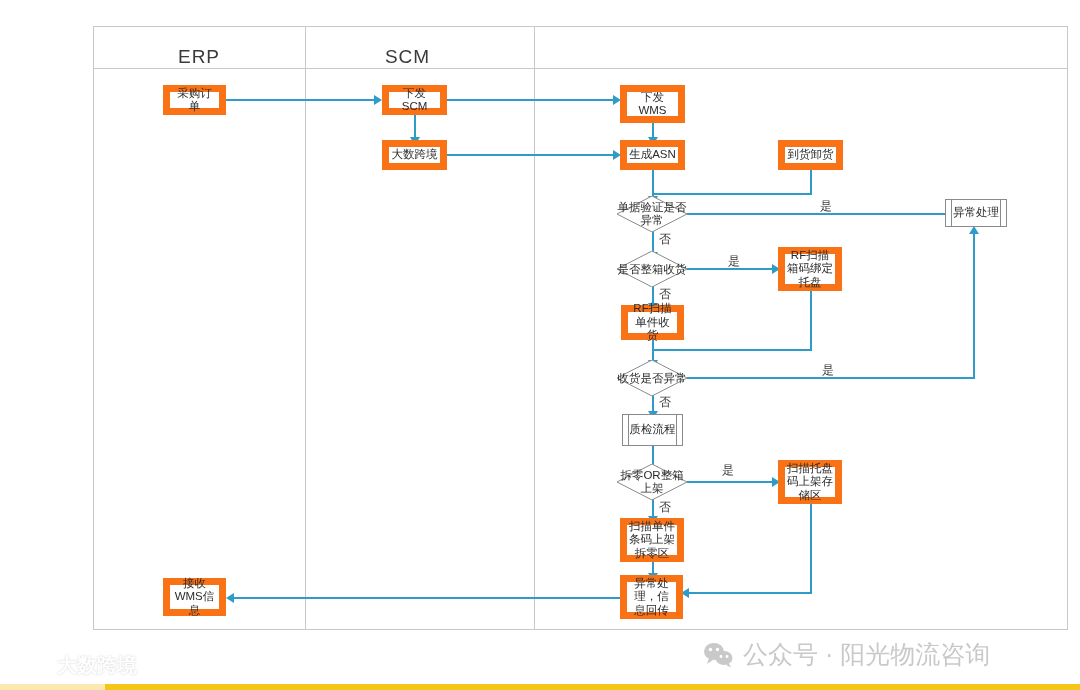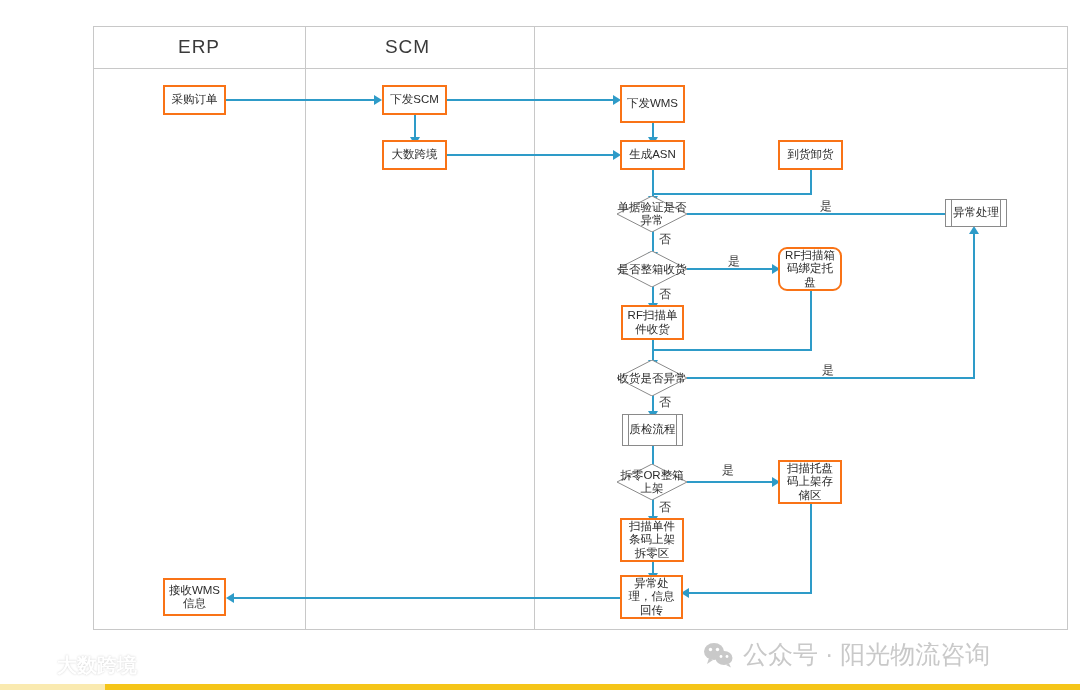--- a/index.html
+++ b/index.html
@@ -17,31 +17,31 @@
     border:1px solid #c8c8c8;
     box-sizing:border-box;
     background:#fff;
   }
   .lane-div{
     position:absolute;
     background:#c8c8c8;
   }
   .lane-head{
     position:absolute;
-    display:flex;align-items:center;justify-content:center;
+    display:flex;align-items:flex-end;justify-content:center;
     color:#3a3a3a;
     font-size:19px;
     letter-spacing:1px;
   }
 
   
   .node{
     position:absolute;
     box-sizing:border-box;
-    border:2px solid #f97316;
+    border:7px solid #f97316;
     background:#ffffff;
     color:#2b2b2b;
     font-size:11.5px;
     line-height:13.5px;
     display:flex;align-items:center;justify-content:center;
     text-align:center;
     padding:0 2px;
   }
   .node.predef{
     border:1px solid #8a8a8a;
@@ -234,21 +234,21 @@
     <span>异常处理</span>
   </div>
 
   <div class="diamond" style="left:617px;top:251px;width:70px;height:36px;">
     <svg class="dshape" viewBox="0 0 70 36" preserveAspectRatio="none">
       <polygon points="35,0 70,18 35,36 0,18" fill="#ffffff" stroke="#8a8a8a" stroke-width="1"></polygon>
     </svg>
     <span class="dtext">是否整箱收货</span>
   </div>
 
-  <div class="node" style="left:778px;top:247px;width:64px;height:44px;border-radius:9px;">
+  <div class="node" style="left:778px;top:247px;width:64px;height:44px;">
     <span>RF扫描箱码绑定托盘</span>
   </div>
 
   <div class="node" style="left:621px;top:305px;width:63px;height:35px;">
     <span>RF扫描单件收货</span>
   </div>
 
   <div class="diamond" style="left:617px;top:360px;width:70px;height:36px;">
     <svg class="dshape" viewBox="0 0 70 36" preserveAspectRatio="none">
       <polygon points="35,0 70,18 35,36 0,18" fill="#ffffff" stroke="#8a8a8a" stroke-width="1"></polygon>

